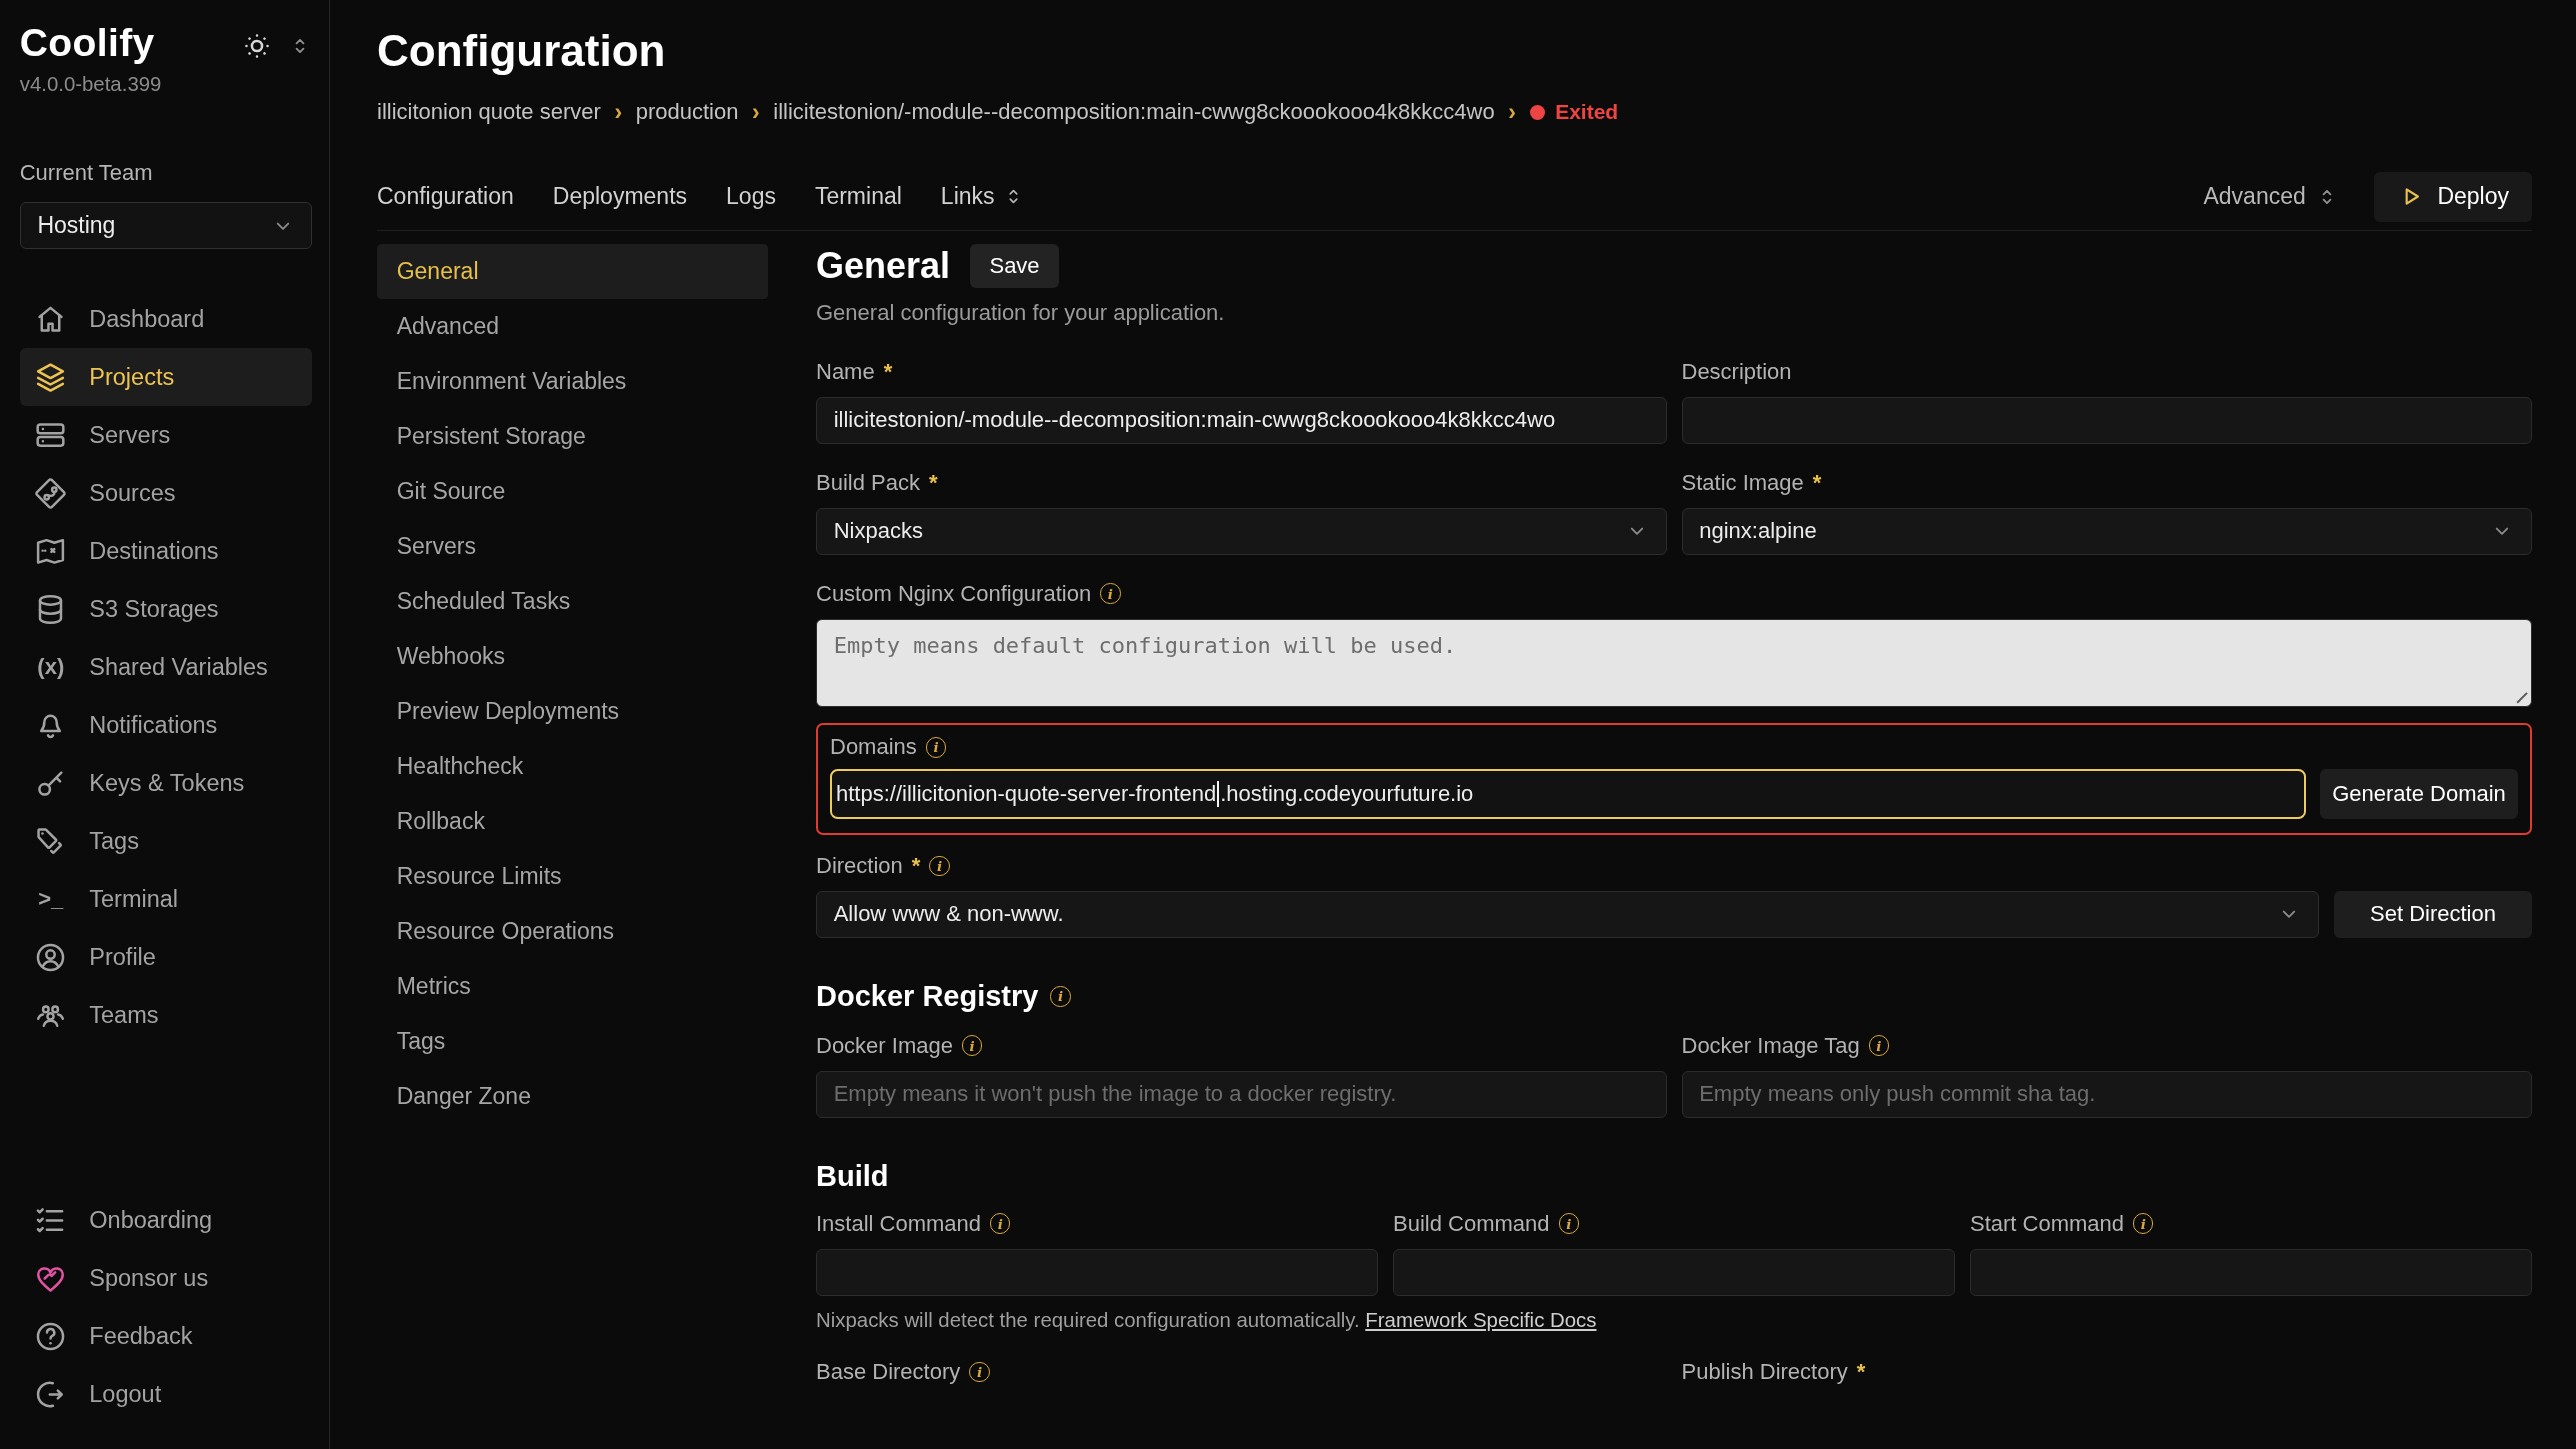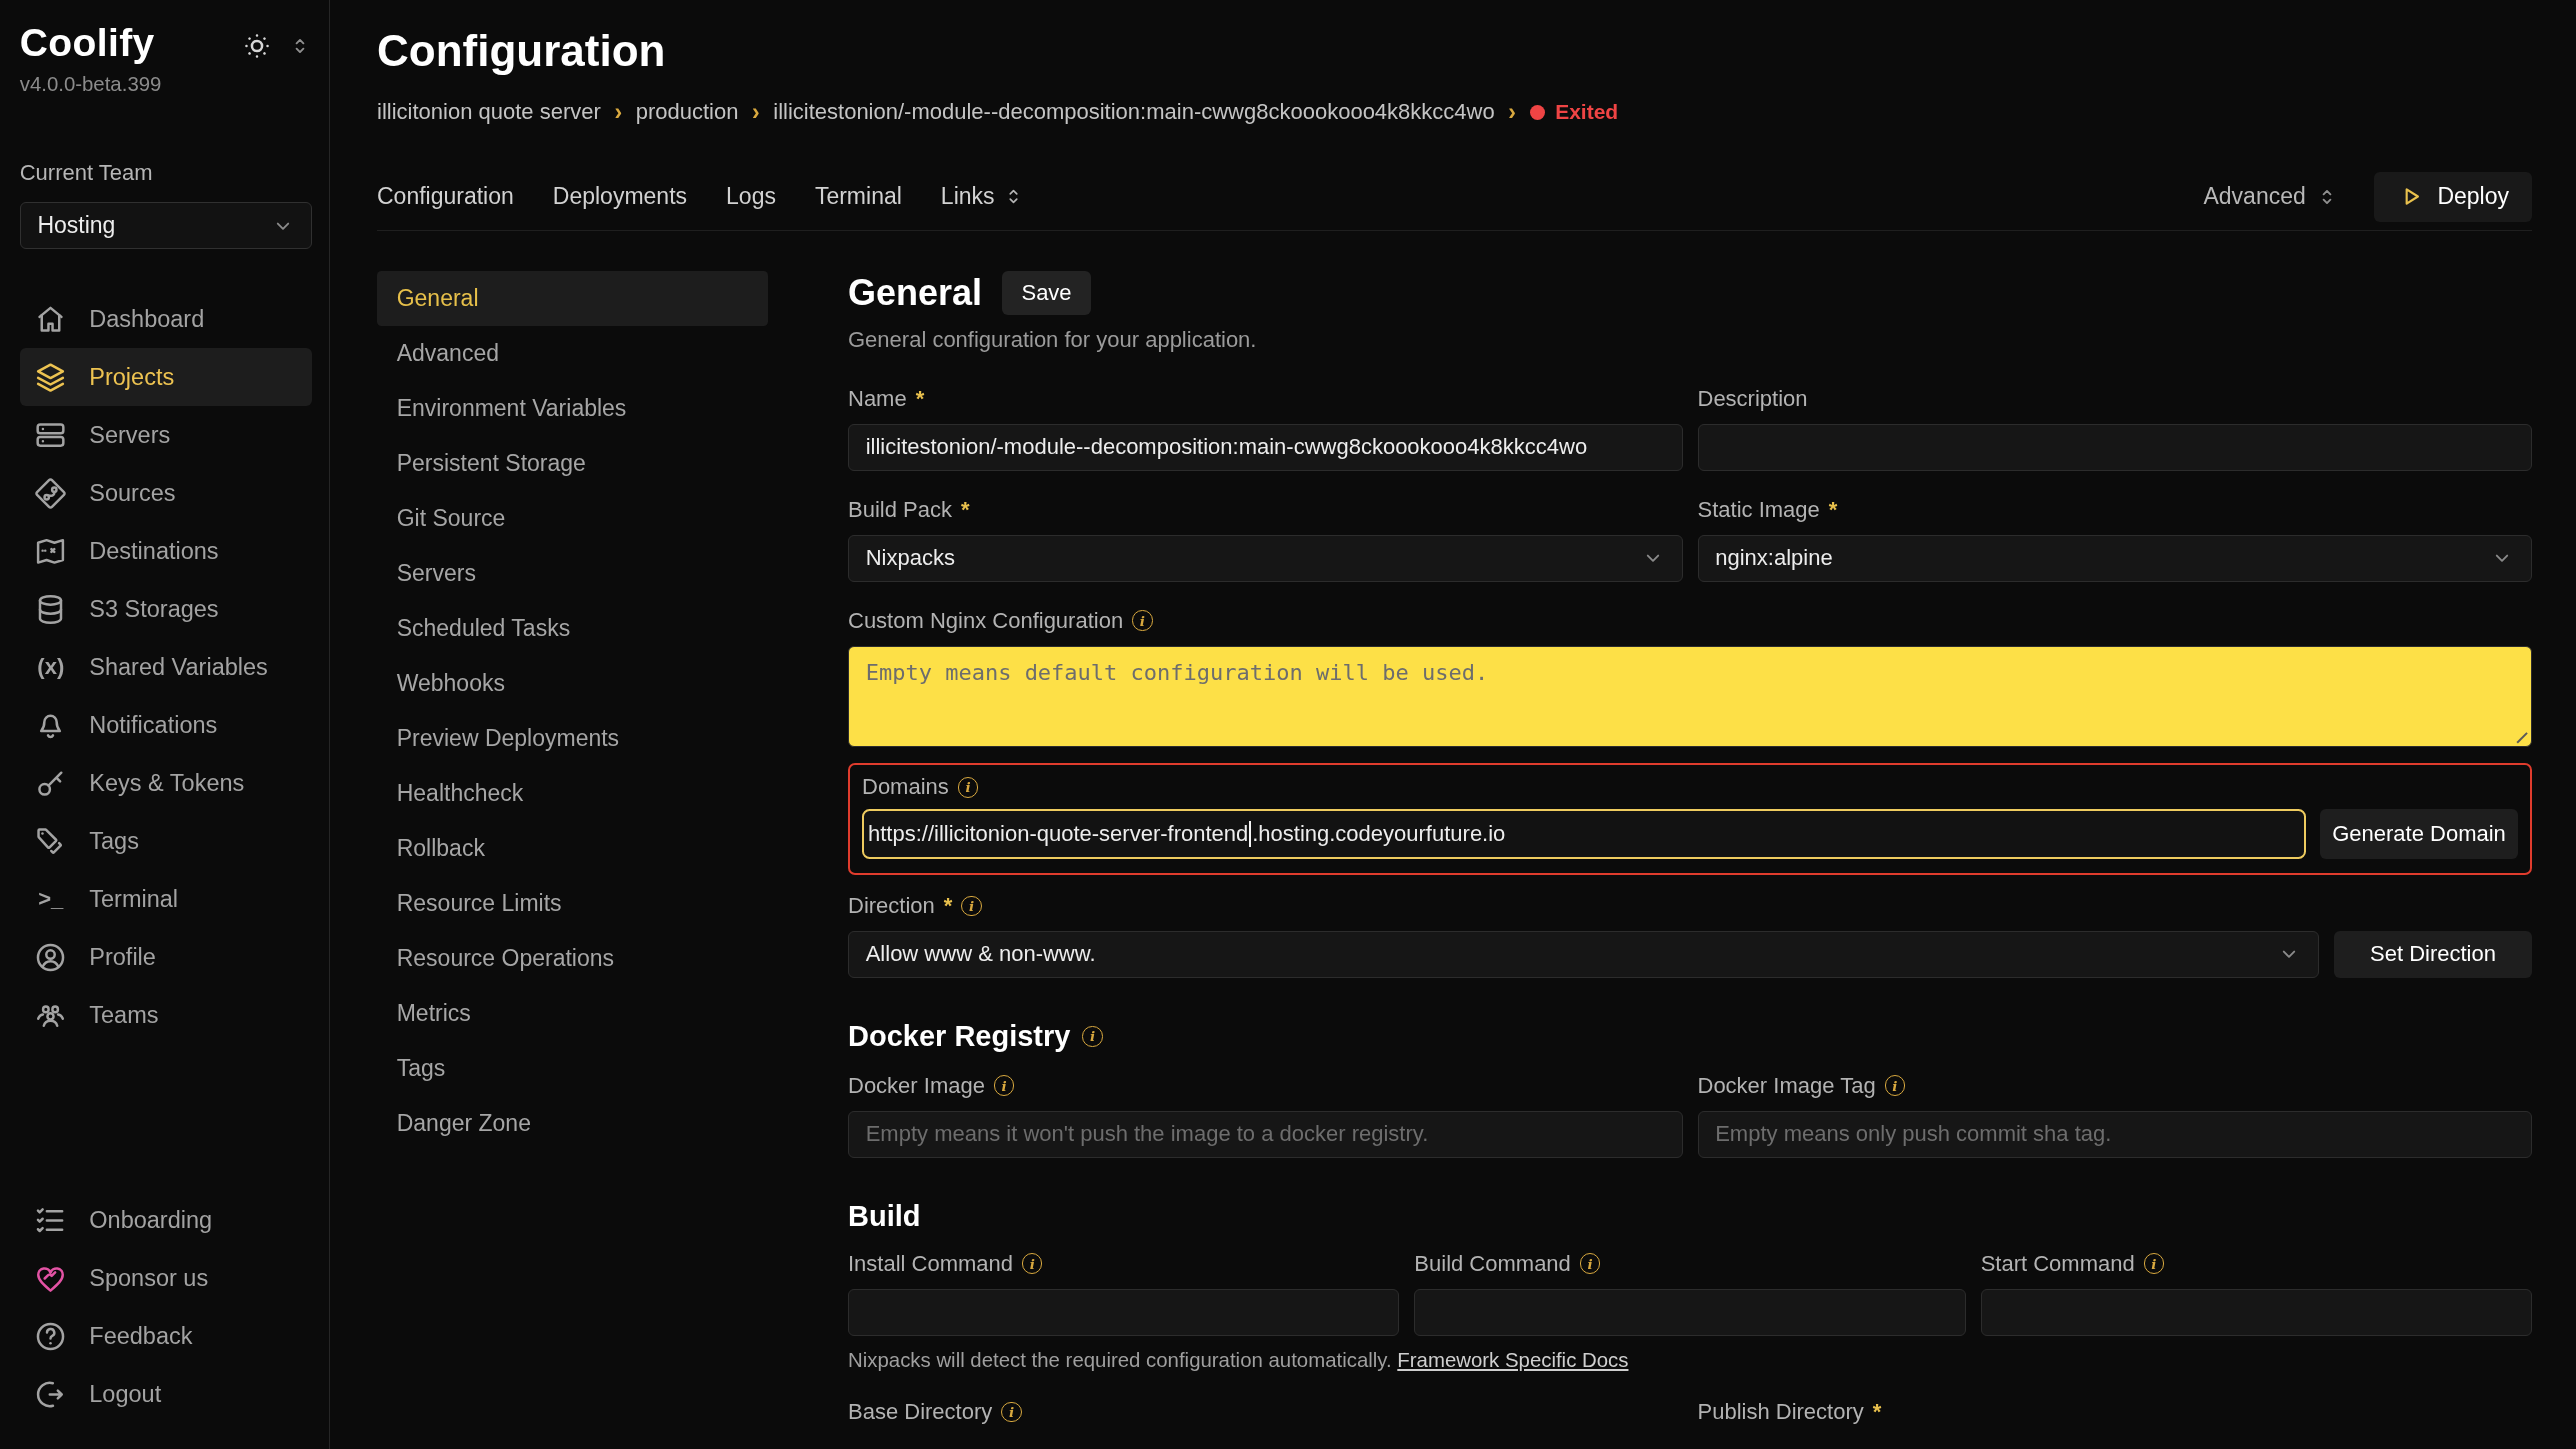--- a/index.html
+++ b/index.html
@@ -55,21 +55,21 @@
   .status-label { color:#ef4444; font-weight:700; font-size:21px; }
 
   .tabbar { margin-top:38px; display:flex; align-items:center; gap:39px; height:67px; border-bottom:0.8px solid #1f1f1f; }
   .tab { font-size:23px; color:#d2d2d2; display:flex; align-items:center; gap:7.6px; cursor:pointer; }
   .tab .icon { width:23px; height:23px; color:#b5b5b5; }
   .tabbar-right { margin-left:auto; display:flex; align-items:center; gap:35px; }
   .advanced { color:#b9b9b9; font-size:23px; display:flex; align-items:center; gap:9px; cursor:pointer; }
   .deploy-btn { background:#191919; border-radius:6px; height:50px; padding:0 23px; display:flex; align-items:center; gap:13.6px; font-size:23px; color:#fff; cursor:pointer; }
   .play-ic { width:27px; height:27px; color:#e9c14d; }
 
-  .content-row { display:flex; margin-top:40px; flex:1; min-height:0;gap:32px; }
+  .content-row { display:flex; margin-top:13px; flex:1; min-height:0; }
   .subnav { width:391px; min-width:391px; display:flex; flex-direction:column; }
   .subnav-item { height:55px; display:flex; align-items:center; padding:0 19.7px; font-size:23px; color:#a6a6a6; border-radius:4.5px; cursor:pointer; }
   .subnav-item.active { background:#1d1d1d; color:#e7c04a; }
 
   .panel { flex:1; margin-left:48px; min-width:0; }
   .panel-head { display:flex; align-items:center; gap:19.7px; }
   .h2 { font-size:36px; font-weight:700; margin:0; color:#fff; }
   .save-btn { background:#232323; color:#fff; font-size:22px; border-radius:6px; padding:9px 19.7px; cursor:pointer; }
   .subtitle { margin-top:12px; color:#9b9b9b; font-size:22px; }
 
@@ -87,21 +87,21 @@
   .input, .select {
     height:47px; background:#161616; border:0.8px solid #2c2c2c; border-radius:6px;
     font-size:22px; color:#ededed; padding:0 16.7px; width:100%;
     font-family:"Liberation Sans", sans-serif;
   }
   input.input::placeholder { color:#6d6d6d; }
   input.input { outline:none; }
   .select { display:flex; align-items:center; justify-content:space-between; cursor:pointer; }
 
   .textarea {
-    height:101px; background:#fde047; border:0.8px solid #2c2c2c; border-radius:6px;
+    height:88px; background:#e5e5e5; border:0.8px solid #2c2c2c; border-radius:6px;
     padding:13.6px 16.7px; font-family:"DejaVu Sans Mono", monospace; font-size:22px; color:#6d6d6d;
     position:relative; margin-top:0;
   }
   .textarea::after { content:""; position:absolute; right:2.3px; bottom:7.6px; width:13.6px; height:1.5px; background:#5a5a5a; transform:rotate(-45deg); }
 
   .wide-btn { margin-top:18px; height:50px; background:#1c1c1c; border-radius:6px;
     display:flex; align-items:center; justify-content:center; font-size:23px; color:#fff; cursor:pointer; }
 
   .domains-box { margin-top:16.7px; border:2.3px solid #e03c2d; border-radius:7px; padding:9px 12px 13.6px; }
   .domains-row { display:flex; margin-top:9px; }

